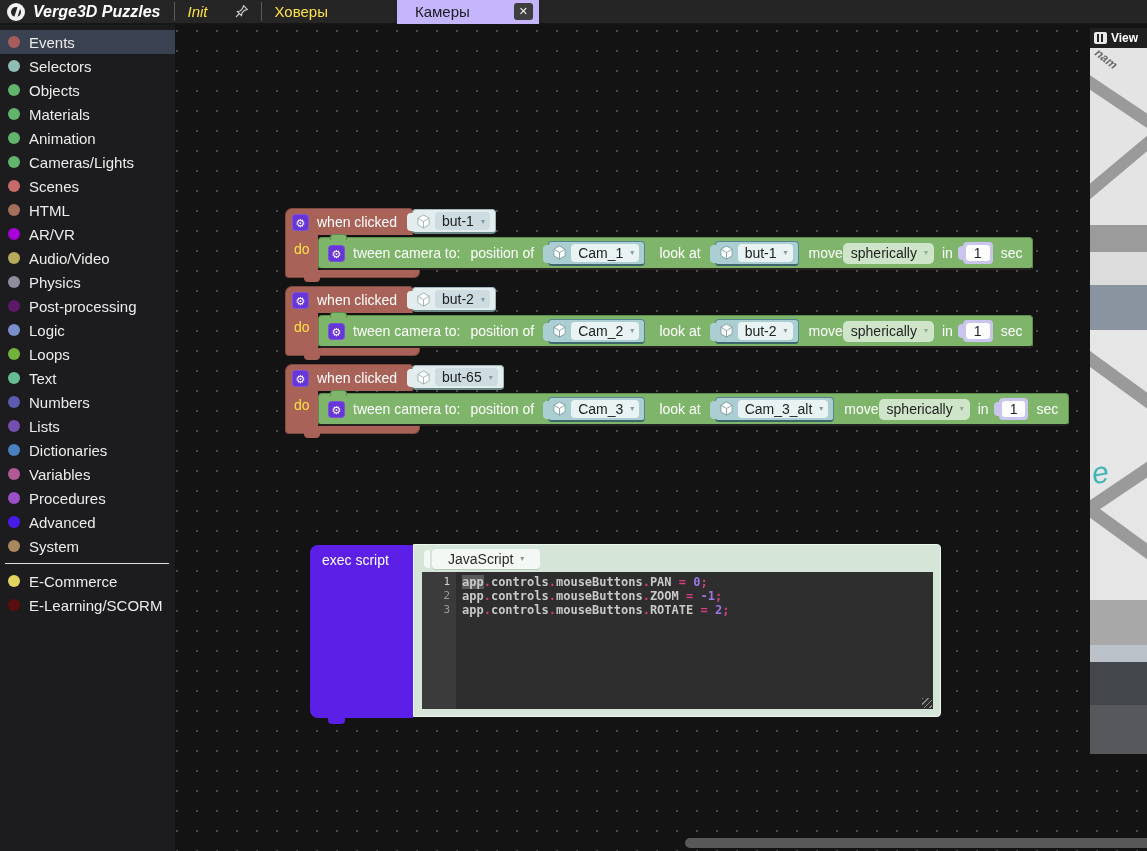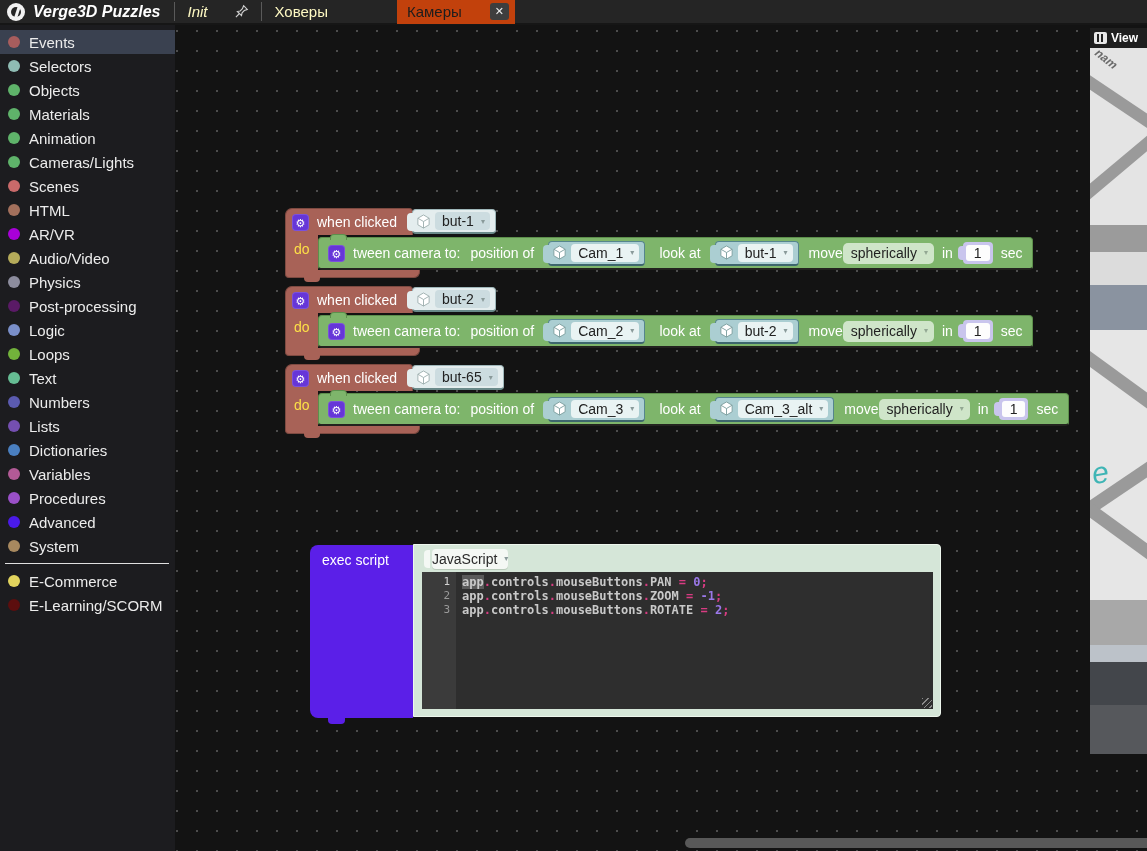--- a/index.html
+++ b/index.html
@@ -12,26 +12,26 @@
             background:#252525; display:flex; align-items:center; z-index:40;
             border-bottom:2px solid #161616; }
   .logo { width:18px; height:18px; border-radius:50%; background:#f2f2f2;
           margin:0 8px 0 7px; position:relative; overflow:hidden; }
   .logo::before { content:""; position:absolute; left:4px; top:4px; width:10px; height:10px;
                   border-radius:50%; background:#252525; }
   .logo::after { content:""; position:absolute; left:9px; top:3px; width:3px; height:12px;
                  background:#f2f2f2; transform:rotate(18deg); }
   .app-title { color:#fff; font-size:16px; font-weight:bold; margin-right:14px;font-style:italic; }
   .tb-sep { width:1px; height:19px; background:#5a5a5a; }
-  .tab { display:flex; align-items:center; color:#fef9c3; font-size:15px; padding:0 12px;
+  .tab { display:flex; align-items:center; color:#fde047; font-size:15px; padding:0 12px;
          height:25px; cursor:pointer; }
   .tab.init-tab { font-style:italic; width:86px; justify-content:space-between; }
   .pin-icon svg { display:block; }
-  .tab.active { background:#c2410c; color:#1d1d1d; width:118px; margin-left:57px;
-                justify-content:space-between; padding:0 6px 0 10px; }
+  .tab.active { background:#c4b5fd; color:#1d1d1d; width:142px; margin-left:57px;
+                justify-content:space-between; padding:0 6px 0 18px; }
   .close-btn { width:19px; height:17px; background:#3e3e3e; border-radius:3px; color:#eee;
                font-size:11px; line-height:17px; text-align:center; cursor:pointer; }
 
   
   .sidebar { position:absolute; left:0; top:25px; width:175px; height:826px;
              background:#1c1c1f; z-index:30; padding-top:5px; }
   .sb-item { height:24px; display:flex; align-items:center; padding-left:8px; cursor:pointer;
              color:#ececec; font-size:15px; font-weight:500; }
   .sb-item.selected { background:#3a4150; }
   .sb-dot { width:12px; height:12px; border-radius:50%; margin-right:9px; flex:0 0 12px; }
@@ -96,21 +96,21 @@
   
   .exec-left { position:absolute; left:135px; top:520px; width:103px; height:173px;
                background:#5b1fe8; border-radius:8px 0 0 8px; color:#fff; font-size:14px;
                padding:7px 0 0 12px; }
   .exec-left::after { content:""; position:absolute; left:18px; bottom:-6px; width:17px; height:6px;
                       background:#5b1fe8; border-radius:0 0 4px 4px; }
   .exec-right { position:absolute; left:238px; top:519px; width:528px; height:173px;
                 background:#d5e6d8; border:1px solid #edf6ed; border-radius:0 4px 4px 0; }
   .js-row { height:27px; display:flex; align-items:center; padding-left:10px; }
   .js-pill { background:#f4f8f4; border-radius:4px; font-size:14px; color:#2a2a2a;
-             padding:2px 0; display:flex; align-items:center; box-shadow:0 1px 0 #b9cbba; }
+             padding:2px 16px; display:flex; align-items:center; box-shadow:0 1px 0 #b9cbba; }
   .js-sock { width:6px; height:18px; background:#f4f8f4; border-radius:4px 0 0 4px; margin-right:2px; }
   .code { position:absolute; left:8px; top:27px; width:511px; height:137px; background:#2e2e2e;
           display:flex; font-family:"DejaVu Sans Mono", monospace; font-size:12px; }
   .gutter { width:34px; background:#3b3b3b; color:#9a9a9a; text-align:right;
             padding:3px 6px 0 0; line-height:14px; font-size:11px; }
   .gutter .ln0 { color:#d2d2d2; }
   .codelines { padding:3px 0 0 6px; line-height:14px; color:#c9c9c9; }
   .tk-w { color:#c9c9c9; font-weight:bold; }
   .tk-p { color:#d83c82; font-weight:bold; }
   .tk-n { color:#9b78e8; font-weight:bold; }

